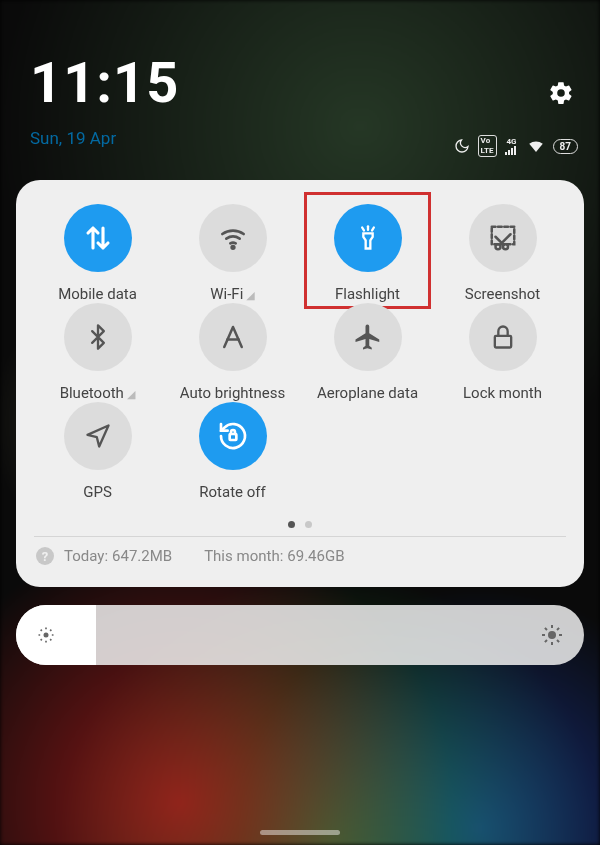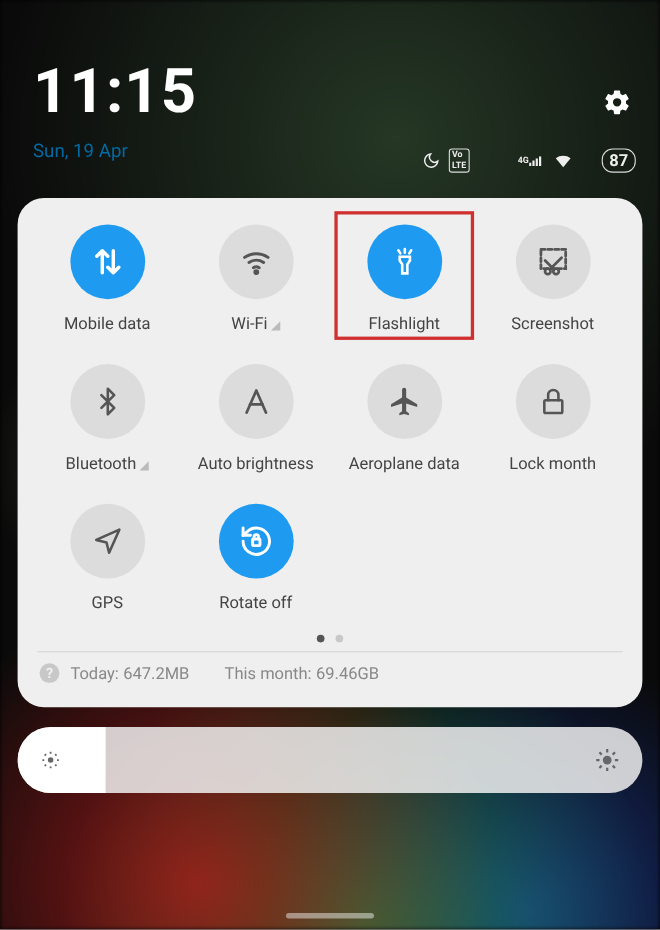--- a/index.html
+++ b/index.html
@@ -40,21 +40,20 @@
   .panel {
     position: relative; z-index: 2;
     margin: 22px 16px 0 16px;
     background: #efefef;
     border-radius: 24px;
     padding: 24px 14px 18px 14px;
   }
   .tiles {
     display: grid;
     grid-template-columns: repeat(4, 1fr);
-    row-gap: 28px;
   }
   .tile {
     display: flex; flex-direction: column; align-items: center;
     gap: 13px;
     position: relative;
   }
   .tile-circle {
     width: 68px; height: 68px; border-radius: 50%;
     display: flex; align-items: center; justify-content: center;
     background: #dcdcdc;
@@ -98,25 +97,25 @@
     background:#fff;
   }
   .brightness svg { position:relative; z-index:1; color:#666; }
   .brightness .sun-right { margin-left:auto; }
   .home-indicator {
     position:absolute; bottom:10px; left:50%; transform:translateX(-50%);
     width:80px; height:5px; border-radius:3px; background:rgba(255,255,255,0.45);
     z-index:3;
   }
   .battery-pill {
-    border:1.5px solid #ddd; border-radius:10px; padding:1px 6px; font-size:15px;
-    display:inline-flex; align-items:center; gap:3px;margin-left:18px;
+    border:1.5px solid #ddd; border-radius:10px; padding:1px 6px; font-size:10px;
+    display:inline-flex; align-items:center; gap:3px;
   }
   .volte { border:1.5px solid #ddd; border-radius:3px; padding:0 2px; font-size:8px; line-height:10px; }
-  .signal-4g { display:inline-flex; flex-direction:row; align-items:center; font-size:8px; line-height:8px;margin-left:36px; }
+  .signal-4g { display:inline-flex; flex-direction:column; align-items:center; font-size:8px; line-height:8px; }
 </style>
 </head>
 <body>
 
 <div class="wallpaper"></div>
 
 <div class="status-area">
   <div class="clock">11:15</div>
   <div class="date">Sun, 19 Apr</div>
 

